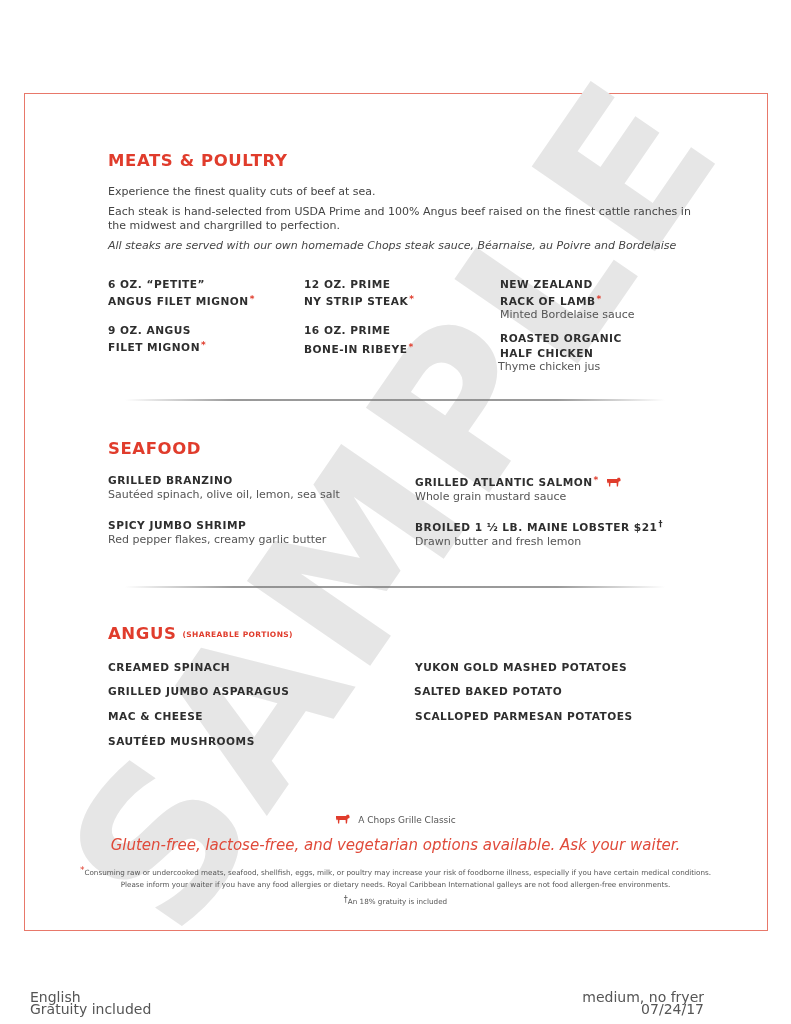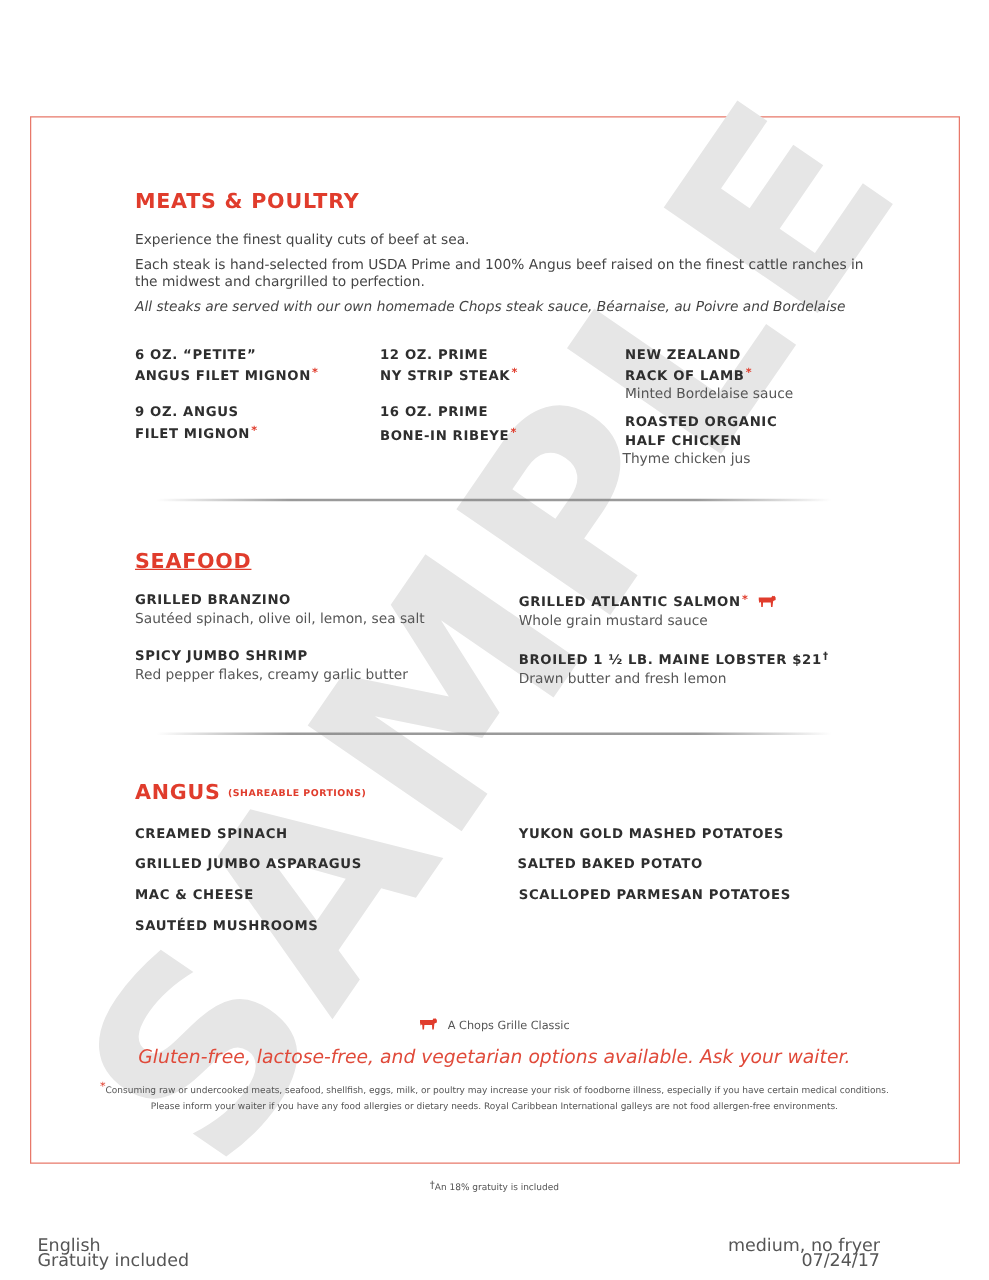--- a/index.html
+++ b/index.html
@@ -90,21 +90,21 @@
     <div class="item-desc">Minted Bordelaise sauce</div>
   </div>
   <div class="abs" style="left:500px; top:331px;">
     <div class="item-name"><span>ROASTED ORGANIC</span></div>
     <div class="item-name"><span>HALF CHICKEN</span></div>
     <div class="item-desc" style="margin-left:-2px;">Thyme chicken jus</div>
   </div>
 
   <div class="divider" style="top:399px;"></div>
 
-  <div class="section-title" style="top:439px;text-decoration:underline;">SEAFOOD</div>
+  <div class="section-title" style="top:439px;">SEAFOOD</div>
 
   <div class="abs" style="left:108px; top:473px;">
     <div class="item-name">GRILLED BRANZINO</div>
     <div class="item-desc">Sautéed spinach, olive oil, lemon, sea salt</div>
   </div>
   <div class="abs" style="left:108px; top:518px;">
     <div class="item-name">SPICY JUMBO SHRIMP</div>
     <div class="item-desc">Red pepper flakes, creamy garlic butter</div>
   </div>
   <div class="abs" style="left:415px; top:473px;">
@@ -142,21 +142,21 @@
           <path d="M1 2 L11 2 L12 0.5 L13 1 L13.5 0.5 L14.5 2 L14.5 4 L13 4.5 L12.5 5 L12 9.5 L10.8 9.5 L10.6 6 L4.5 6 L4.2 9.5 L3 9.5 L2.8 6 L2 5.5 L1.5 6.5 L1 4 Z" fill="#e03c2c"></path>
         </svg>
     </span><span>A Chops Grille Classic</span>
   </div>
   <div class="gf-line">Gluten-free, lactose-free, and vegetarian options available. Ask your waiter.</div>
 
   <div class="disc" style="top:865px;">
     <span class="red-star">*</span><span>Consuming raw or undercooked meats, seafood, shellfish, eggs, milk, or poultry may increase your risk of foodborne illness, especially if you have certain medical conditions.</span>
   </div>
   <div class="disc" style="top:880px;">Please inform your waiter if you have any food allergies or dietary needs. Royal Caribbean International galleys are not food allergen-free environments.</div>
-  <div class="disc" style="top:895px;margin-top:48px;">
+  <div class="disc" style="top:895px;">
     <span class="dag">†</span><span>An 18% gratuity is included</span>
   </div>
 
   <div class="foot" style="left:30px; top:963px;">
     <div>English</div>
     <div>Gratuity included</div>
   </div>
   <div class="foot" style="right:22px; top:963px; text-align:right;">
     <div>medium, no fryer</div>
     <div>07/24/17</div>

